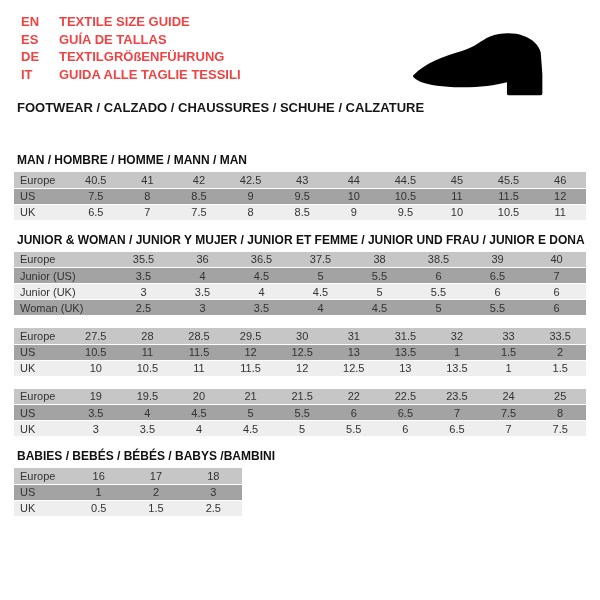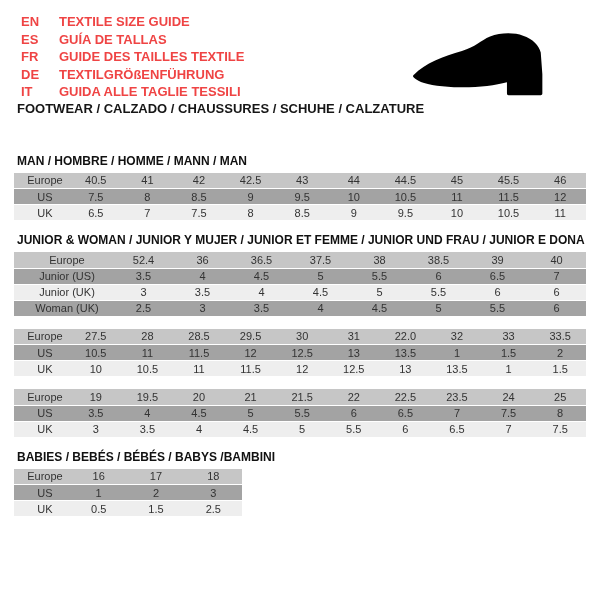--- a/index.html
+++ b/index.html
@@ -23,38 +23,37 @@
   .shoe-wrap{margin:13px 18px 0 0;}
   .shoe-wrap svg{display:block;}
   .category{padding-left:3px;font-size:13px;font-weight:bold;color:#161616;}
   #sections{margin-top:38px;}
   .section{margin-top:12px;}
   .section:first-child{margin-top:10px;}
   .tbl-title{font-size:12px;font-weight:bold;color:var(--title);padding-left:3px;white-space:nowrap;}
   table{border-collapse:collapse;table-layout:fixed;margin-top:5px;width:100%;}
   table.narrow{width:228px;}
   td{height:16px;font-size:11px;text-align:center;padding:0;color:var(--txt);white-space:nowrap;overflow:hidden;}
-  td.lbl{text-align:center;padding-left:6px;}
+  td.lbl{text-align:left;padding-left:6px;}
   .cols-10 td.lbl{width:56px;}
   .cols-8 td.lbl{width:100px;}
   .cols-3 td.lbl{width:56px;}
   tr{border-bottom:1px solid #ffffff;background:#a3a3a3;}
   tr:first-child{background:var(--hdr);}
   tr:nth-child(odd):not(:first-child){background:var(--stripe);}
 </style>
 </head>
 <body>
 
 <div class="page">
 
   <div class="top">
     <div class="langs">
         <div class="lang-row"><span class="lang-code">EN</span><span class="lang-label">TEXTILE SIZE GUIDE</span></div>
         <div class="lang-row"><span class="lang-code">ES</span><span class="lang-label">GUÍA DE TALLAS</span></div>
-        <div class="lang-row"><span class="lang-code">FR</span><span class="lang-label">GUIDE DES TAILLES TEXTILE</span></div>
         <div class="lang-row"><span class="lang-code">DE</span><span class="lang-label">TEXTILGRÖßENFÜHRUNG</span></div>
         <div class="lang-row"><span class="lang-code">IT</span><span class="lang-label">GUIDA ALLE TAGLIE TESSILI</span></div>
       </div>
     <div class="shoe-wrap">
       <svg width="180" height="74" viewBox="0 0 200 92" xmlns="http://www.w3.org/2000/svg" aria-hidden="true">
         <path fill="var(--shoe)" d="M21,60
           C33,47 58,37 80,31
           C97,26 103,18 115,13
           C128,8 145,8 156,12
           C168,16 176,24 178,33
@@ -118,21 +117,21 @@
             </tr>
           </tbody>
         </table>
       </div>
       <div class="section">
         <div class="tbl-title">JUNIOR &amp; WOMAN / JUNIOR Y MUJER / JUNIOR ET FEMME / JUNIOR UND FRAU / JUNIOR E DONA</div>
         <table class="cols-8">
           <tbody>
             <tr>
               <td class="lbl">Europe</td>
-              <td class="val">52.4</td>
+              <td class="val">35.5</td>
               <td class="val">36</td>
               <td class="val">36.5</td>
               <td class="val">37.5</td>
               <td class="val">38</td>
               <td class="val">38.5</td>
               <td class="val">39</td>
               <td class="val">40</td>
             </tr>
             <tr>
               <td class="lbl">Junior (US)</td>
@@ -174,21 +173,21 @@
         <table class="cols-10">
           <tbody>
             <tr>
               <td class="lbl">Europe</td>
               <td class="val">27.5</td>
               <td class="val">28</td>
               <td class="val">28.5</td>
               <td class="val">29.5</td>
               <td class="val">30</td>
               <td class="val">31</td>
-              <td class="val">22.0</td>
+              <td class="val">31.5</td>
               <td class="val">32</td>
               <td class="val">33</td>
               <td class="val">33.5</td>
             </tr>
             <tr>
               <td class="lbl">US</td>
               <td class="val">10.5</td>
               <td class="val">11</td>
               <td class="val">11.5</td>
               <td class="val">12</td>

